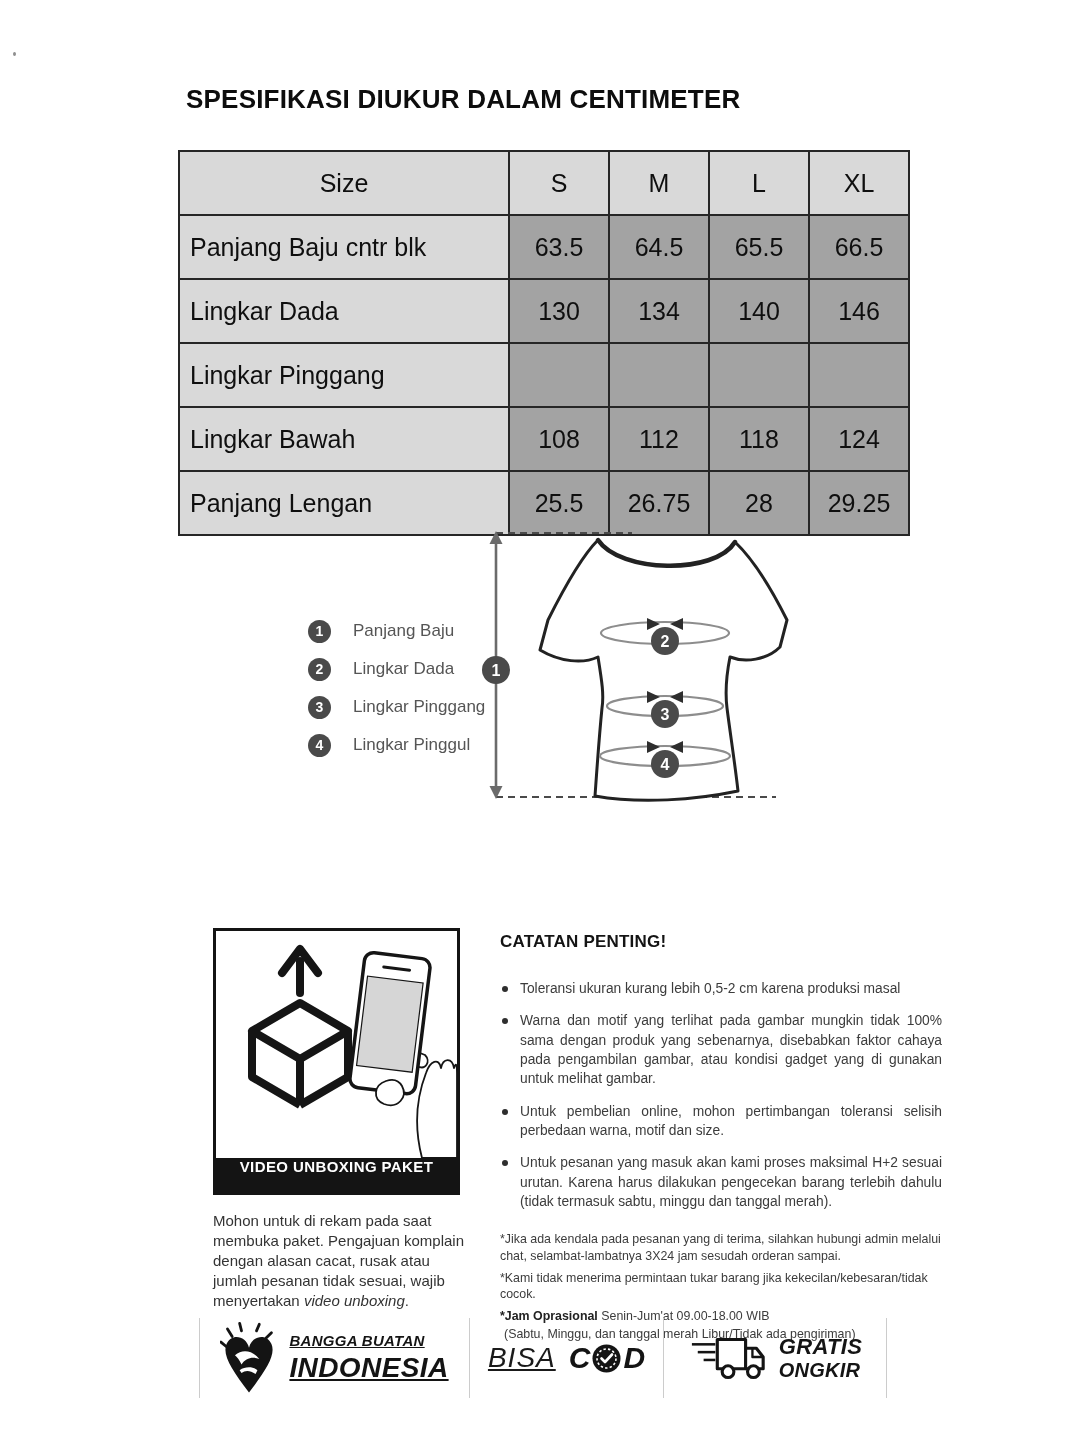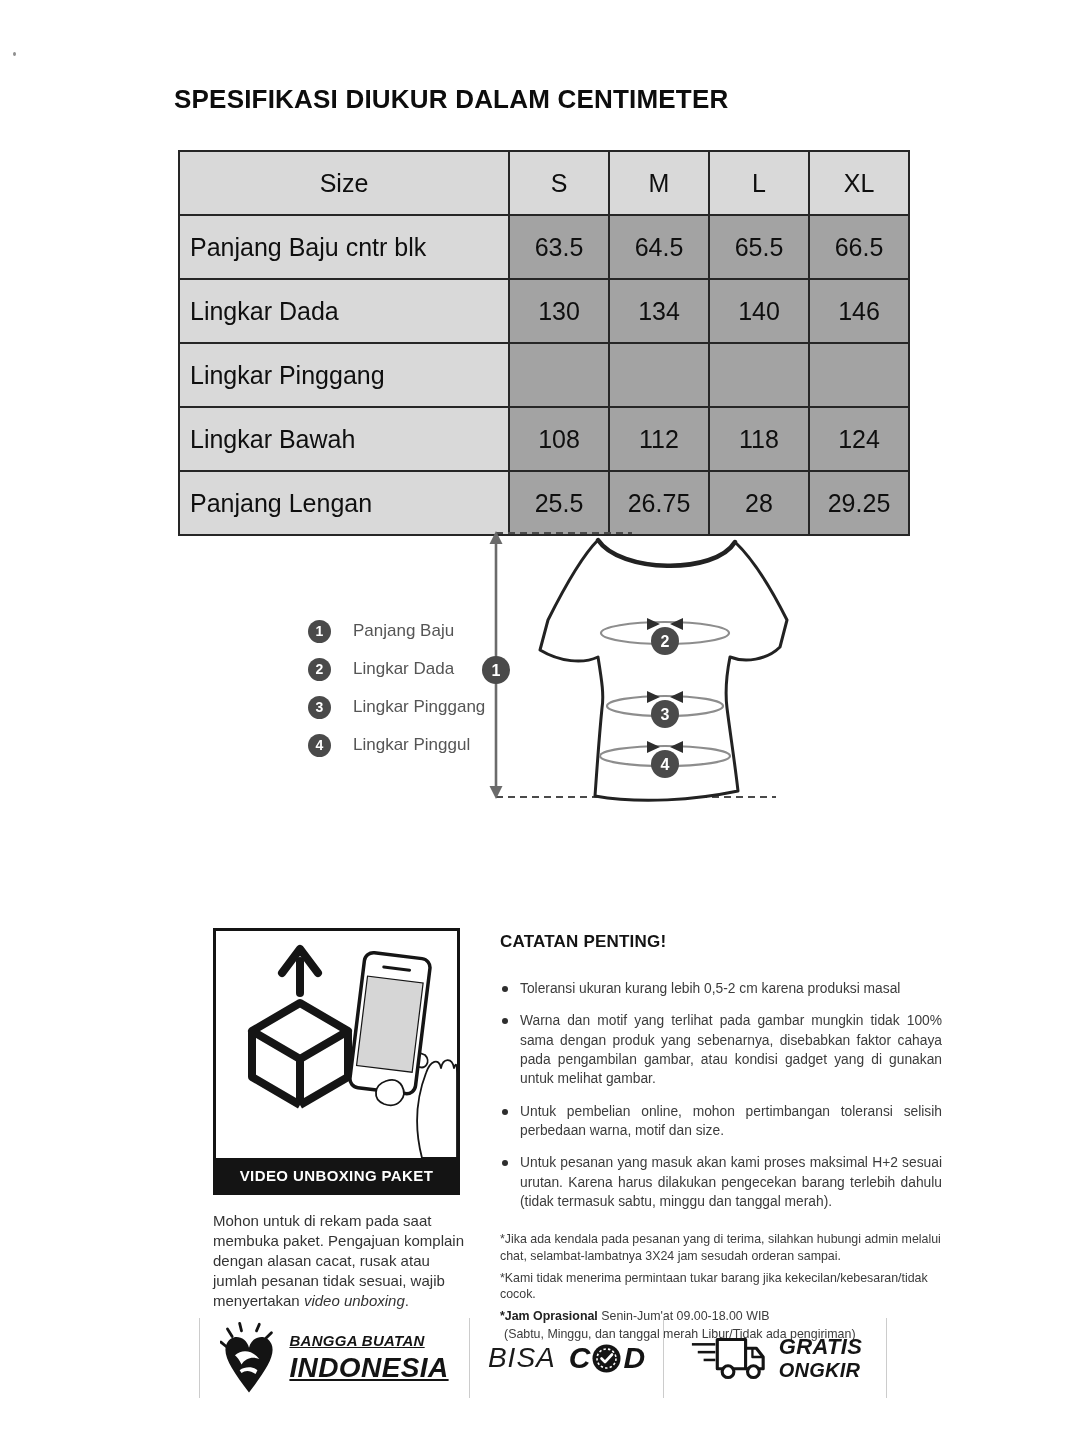--- a/index.html
+++ b/index.html
@@ -7,21 +7,21 @@
   .canvas {
     position:relative; width:1080px; height:1440px; background:#ffffff;
     font-family:"Liberation Sans", sans-serif; color:#111; overflow:hidden;
   }
   .artifact-dot {
     position:absolute; left:13px; top:52px; width:3px; height:4px;
     background:#8f8f8f; border-radius:50%;
   }
   
   .spec-title {
-    position:absolute; left:174px; top:84px;
+    position:absolute; left:186px; top:84px;
     font-size:26px; font-weight:bold; letter-spacing:0.2px; color:#0d0d0d;
   }
   
   table.size-table {
     position:absolute; left:178px; top:150px; width:730px;
     border-collapse:collapse; table-layout:fixed; font-size:25px; color:#0f0f0f;
   }
   .size-table td, .size-table th {
     border:2px solid #262626; height:64px; font-weight:normal; vertical-align:middle;
   }
@@ -40,21 +40,21 @@
   .shirt-svg { position:absolute; left:480px; top:520px; }
   
   .unbox-box {
     position:absolute; left:213px; top:928px; width:247px; height:267px;
     border:3px solid #141414; background:#fff;
   }
   .unbox-illustration { position:absolute; left:0; top:0; }
   .unbox-bar {
     position:absolute; left:0; bottom:0; width:100%; height:34px; background:#141414;
     color:#ffffff; font-size:15px; font-weight:bold; letter-spacing:0.4px;
-    display:flex; align-items:center; justify-content:center;
+    display:flex; align-items:flex-start; justify-content:center;
   }
   .unbox-note {
     position:absolute; left:213px; top:1211px; width:258px;
     font-size:15px; line-height:1.33; color:#333333;
   }
   .unbox-note .it { font-style:italic;margin-top:20px; }
   
   .notes { position:absolute; left:500px; top:932px; width:442px; }
   .notes-heading { font-size:17px; font-weight:800; color:#141414; letter-spacing:0.2px; }
   .notes-list { list-style:none; margin-top:27px; }
@@ -76,21 +76,21 @@
     display:flex; border-left:1.5px solid #cccccc; border-right:1.5px solid #cccccc;
   }
   .badge { display:flex; align-items:center; justify-content:center; }
   .badge + .badge { border-left:1.5px solid #cccccc; }
   .badge-1 { flex:0 0 269px; gap:11px; }
   .badge-2 { flex:0 0 194px; gap:13px; }
   .badge-3 { flex:0 0 223px; gap:9px; }
   .bbi-text { font-style:italic; color:#141414;text-decoration:underline; }
   .bbi-line1 { font-size:15px; font-weight:600; letter-spacing:0.3px; }
   .bbi-line2 { font-size:28px; font-weight:900; letter-spacing:0.4px; margin-top:3px; }
-  .bisa { font-style:italic; font-size:28px; font-weight:normal; color:#1a1a1a; letter-spacing:1px; }
+  .bisa { font-style:italic; font-size:28px; font-weight:normal; color:#1a1a1a; letter-spacing:1px;text-decoration:underline; }
   .cod { display:flex; align-items:center; font-style:italic; font-weight:900; font-size:30px; color:#141414; }
   .cod svg { margin:0 1px; }
   .go-text { font-style:italic; color:#141414; line-height:1; }
   .go-line1 { font-size:22px; font-weight:900; letter-spacing:0.3px; }
   .go-line2 { font-size:20px; font-weight:700; letter-spacing:0.2px; margin-top:2px; }
 </style>
 </head>
 <body>
 
 <div class="canvas">

